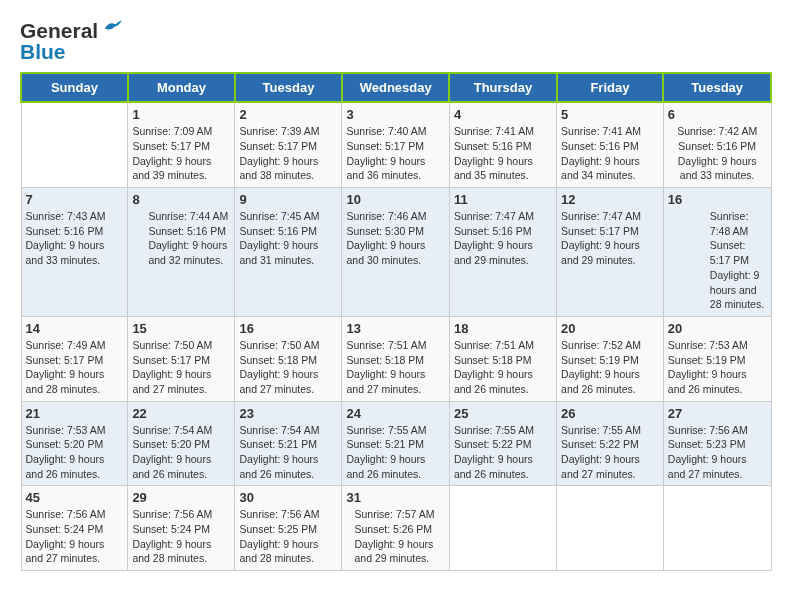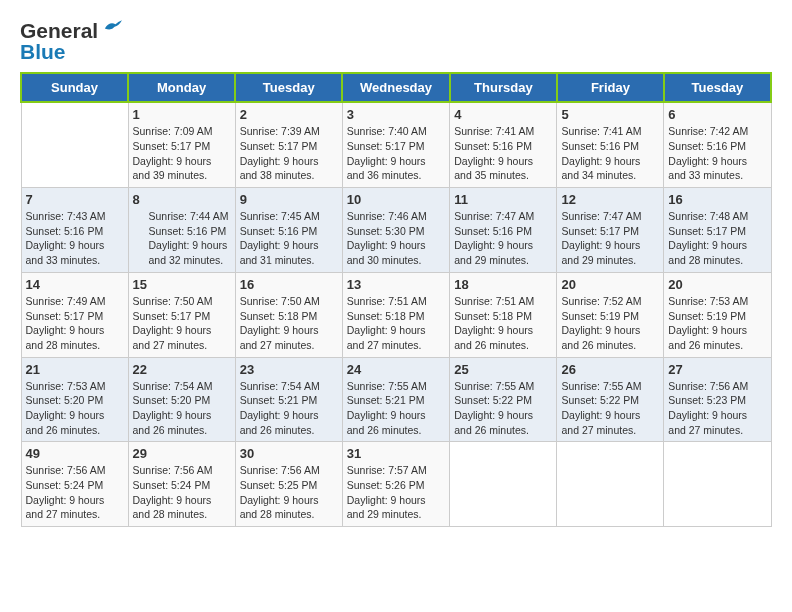--- a/index.html
+++ b/index.html
@@ -141,21 +141,21 @@
 Daylight: 9 hours and 35 minutes.</div>
         </td>
         <td>
           <span class="day-num">5</span>
           <div class="day-info" style="white-space: pre-line;">Sunrise: 7:41 AM
 Sunset: 5:16 PM
 Daylight: 9 hours and 34 minutes.</div>
         </td>
         <td>
           <span class="day-num">6</span>
-          <div class="day-info" style="white-space: pre-line;">Sunrise: 7:42 AM
+          <div class="day-info" style="white-space: pre-line; text-align: center;">Sunrise: 7:42 AM
 Sunset: 5:16 PM
 Daylight: 9 hours and 33 minutes.</div>
         </td>
       </tr>
       <tr>
         <td>
           <span class="day-num">7</span>
           <div class="day-info" style="white-space: pre-line;">Sunrise: 7:43 AM
 Sunset: 5:16 PM
 Daylight: 9 hours and 33 minutes.</div>
@@ -185,21 +185,21 @@
 Daylight: 9 hours and 29 minutes.</div>
         </td>
         <td>
           <span class="day-num">12</span>
           <div class="day-info" style="white-space: pre-line;">Sunrise: 7:47 AM
 Sunset: 5:17 PM
 Daylight: 9 hours and 29 minutes.</div>
         </td>
         <td>
           <span class="day-num">16</span>
-          <div class="day-info" style="white-space: pre-line;">Sunrise: 7:48 AM
+          <div class="day-info" style="white-space: pre-line; margin-left: 42px;">Sunrise: 7:48 AM
 Sunset: 5:17 PM
 Daylight: 9 hours and 28 minutes.</div>
         </td>
       </tr>
       <tr>
         <td>
           <span class="day-num">14</span>
           <div class="day-info" style="white-space: pre-line;">Sunrise: 7:49 AM
 Sunset: 5:17 PM
 Daylight: 9 hours and 28 minutes.</div>
@@ -280,40 +280,40 @@
         </td>
         <td>
           <span class="day-num">27</span>
           <div class="day-info" style="white-space: pre-line;">Sunrise: 7:56 AM
 Sunset: 5:23 PM
 Daylight: 9 hours and 27 minutes.</div>
         </td>
       </tr>
       <tr>
         <td>
-          <span class="day-num">49</span>
+          <span class="day-num">45</span>
           <div class="day-info" style="white-space: pre-line;">Sunrise: 7:56 AM
 Sunset: 5:24 PM
 Daylight: 9 hours and 27 minutes.</div>
         </td>
         <td>
           <span class="day-num">29</span>
           <div class="day-info" style="white-space: pre-line;">Sunrise: 7:56 AM
 Sunset: 5:24 PM
 Daylight: 9 hours and 28 minutes.</div>
         </td>
         <td>
           <span class="day-num">30</span>
           <div class="day-info" style="white-space: pre-line;">Sunrise: 7:56 AM
 Sunset: 5:25 PM
 Daylight: 9 hours and 28 minutes.</div>
         </td>
         <td>
           <span class="day-num">31</span>
-          <div class="day-info" style="white-space: pre-line;">Sunrise: 7:57 AM
+          <div class="day-info" style="white-space: pre-line; margin-left: 8px;">Sunrise: 7:57 AM
 Sunset: 5:26 PM
 Daylight: 9 hours and 29 minutes.</div>
         </td>
         <td class="empty-cell"></td>
         <td class="empty-cell"></td>
         <td class="empty-cell"></td>
       </tr>
     </tbody>
 </table>
 

